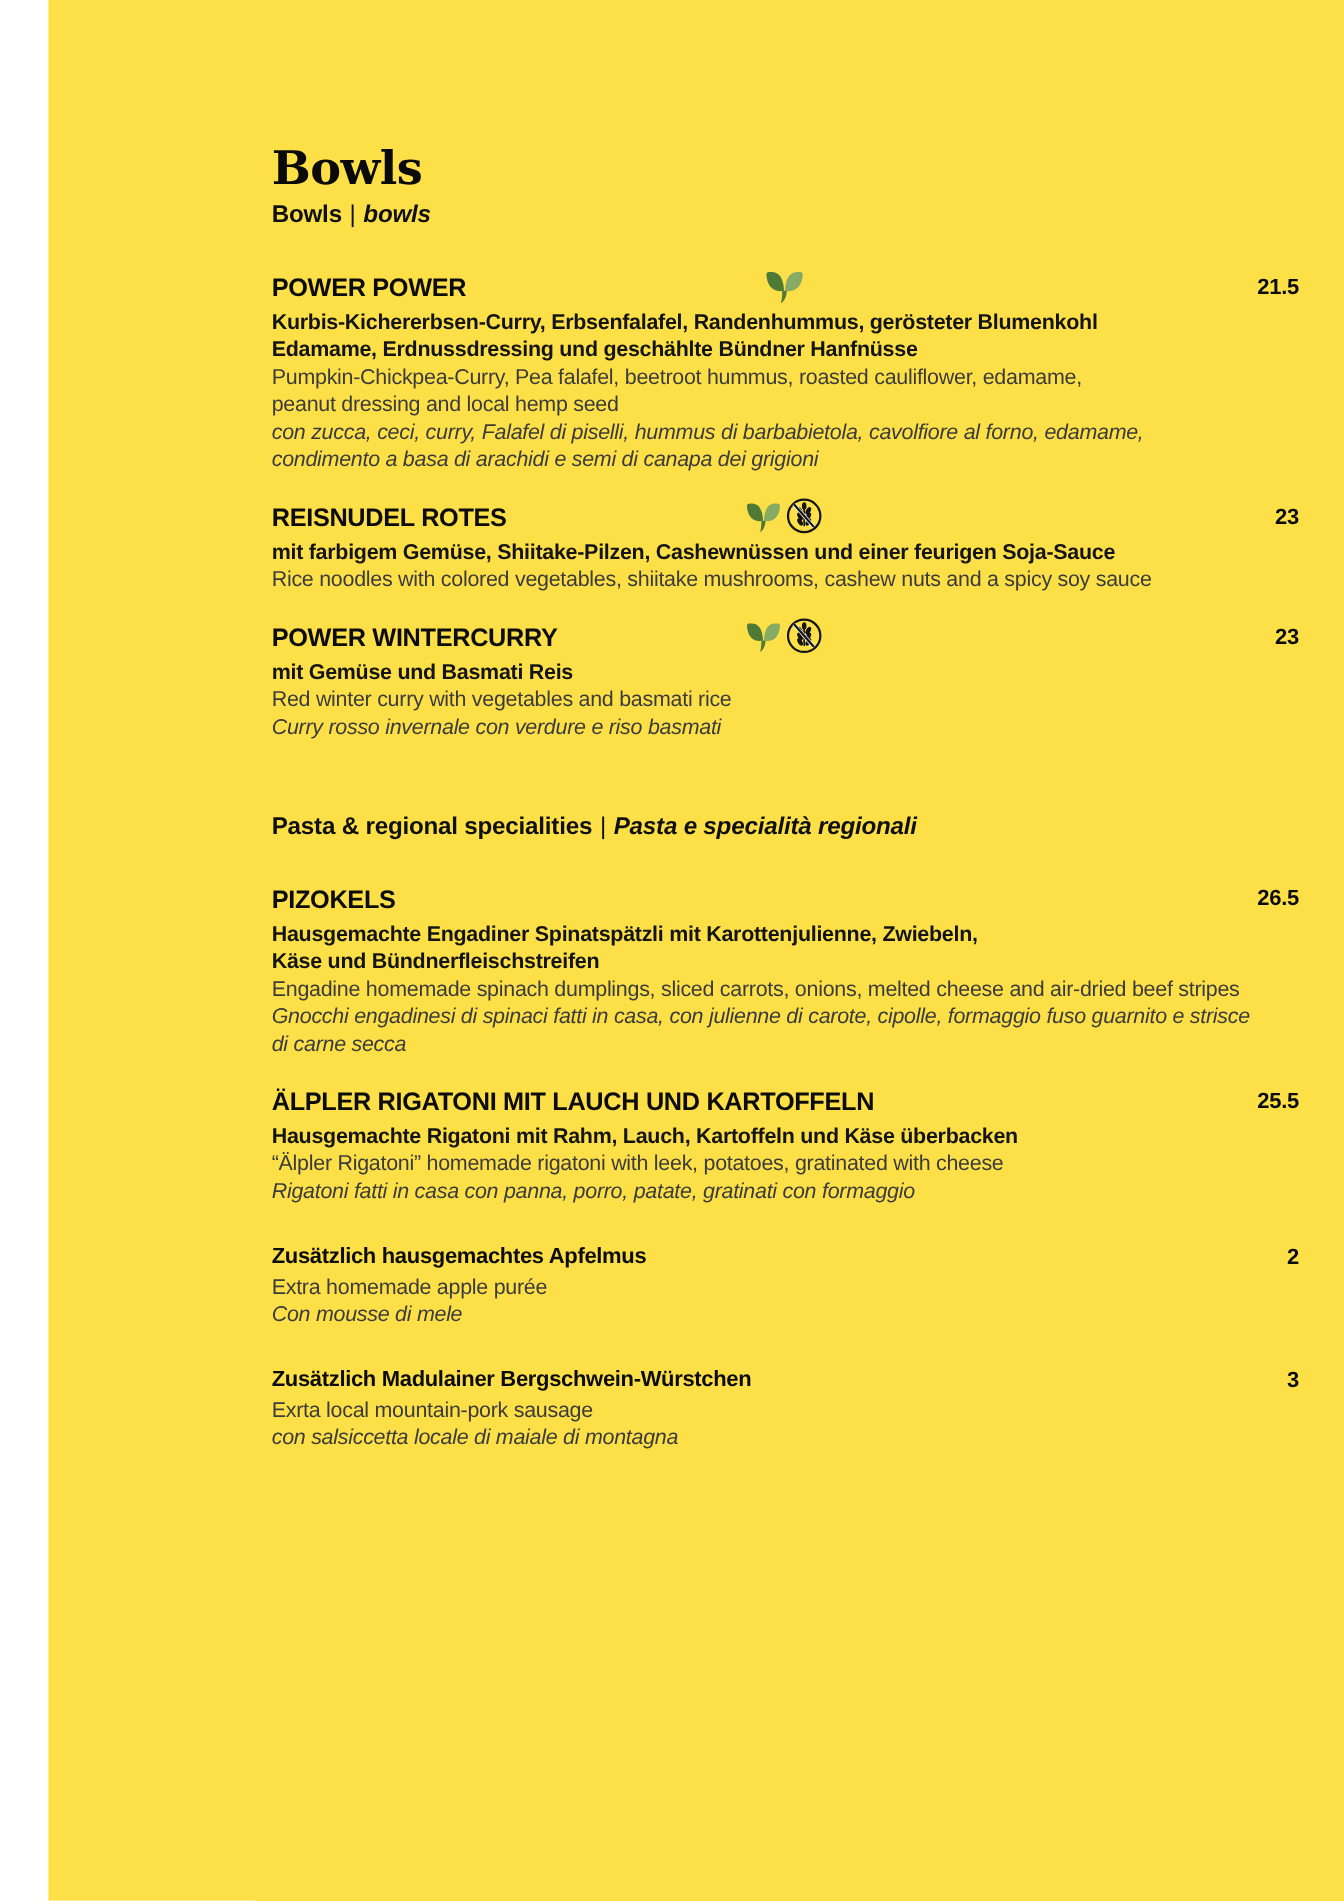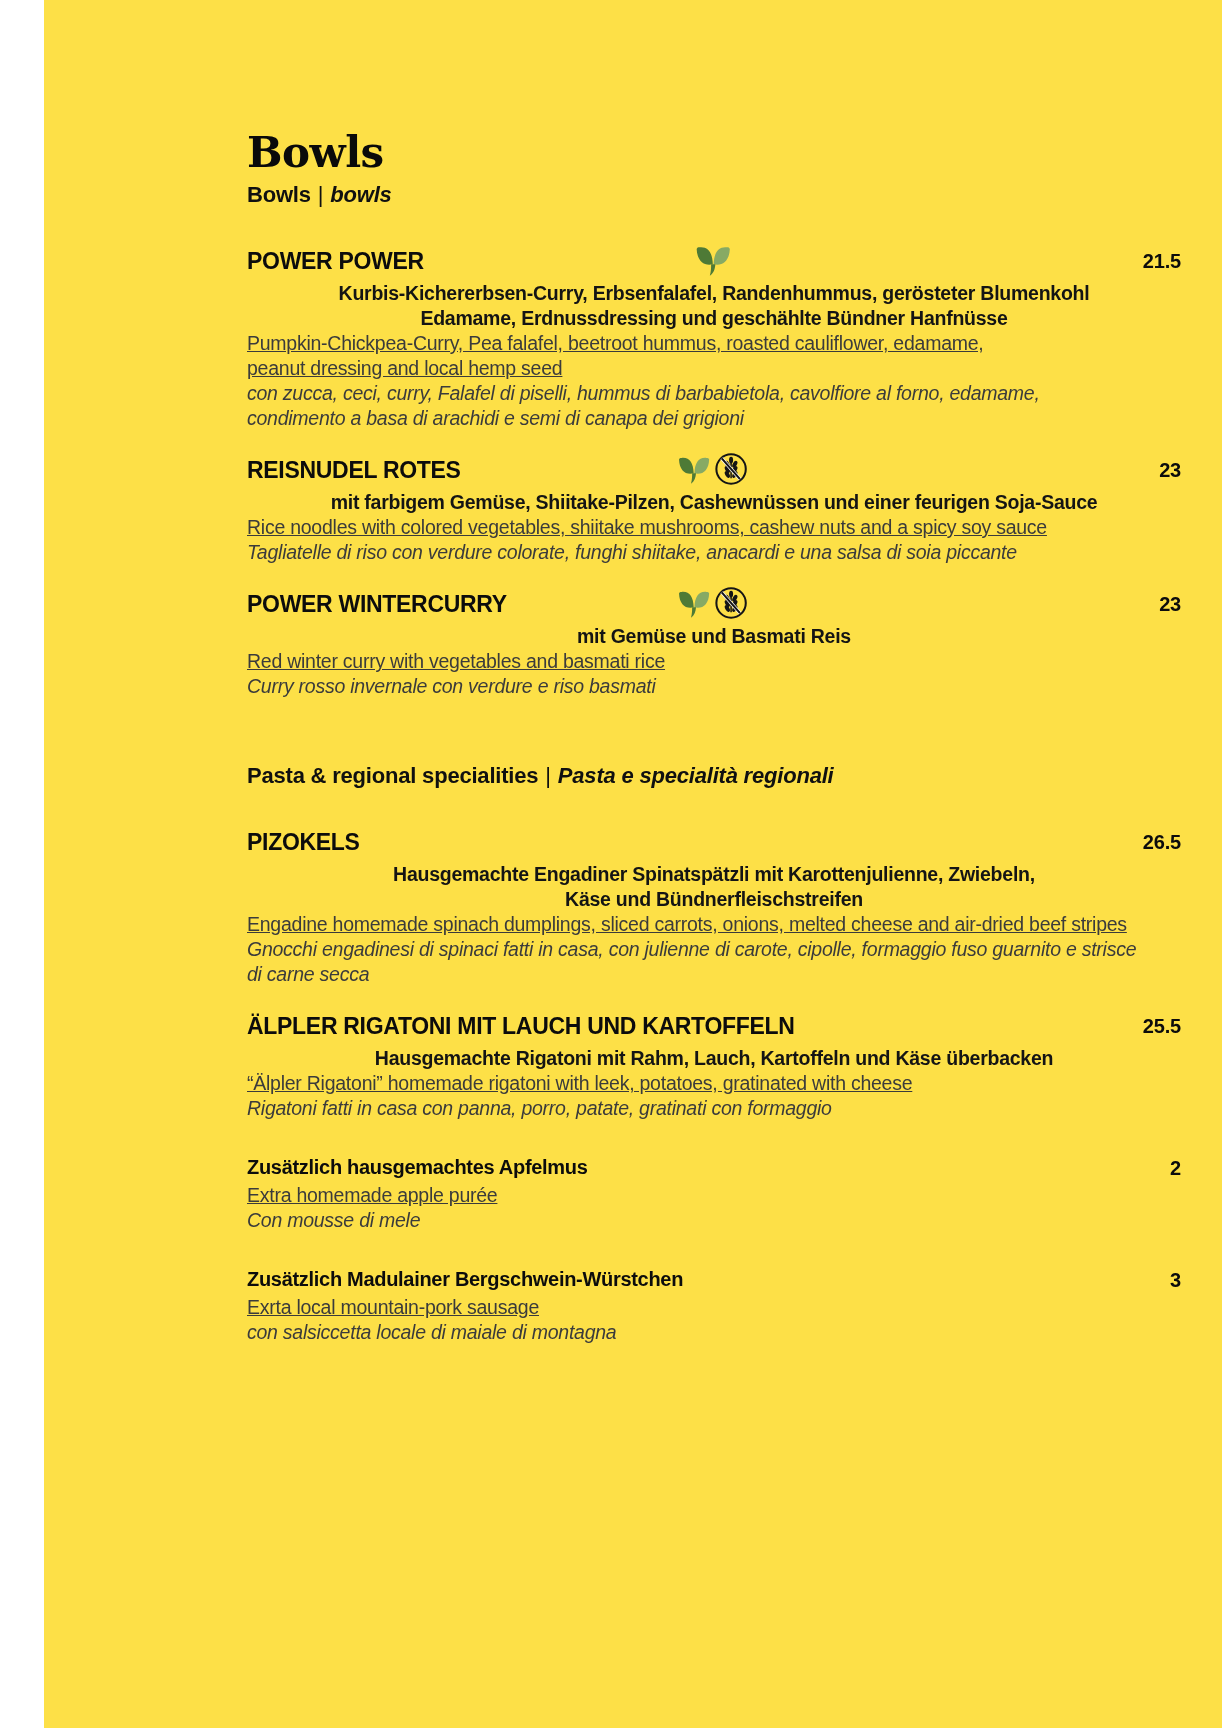--- a/index.html
+++ b/index.html
@@ -62,22 +62,22 @@
     color:#0c0c0c;
     letter-spacing:-0.2px;
   }
   .desc-de, .desc-en, .desc-it {
     margin:0;
     font-size:19.5px;
     line-height:25px;
     letter-spacing:-0.25px;
     white-space:pre-line;
   }
-  .desc-de { font-weight:700; color:#141414;text-align:center; }
-  .desc-en { font-weight:400; color:#3b3b3b;text-decoration:underline; }
+  .desc-de { font-weight:700; color:#141414; }
+  .desc-en { font-weight:400; color:#3b3b3b; }
   .desc-it { font-weight:400; font-style:italic; color:#3b3b3b; }
 
   .page-footer {
     position:absolute;
     left:0; right:0; top:1626px;
     text-align:center;
     font-size:20px;
     color:#1f1f1f;
     letter-spacing:-0.2px;
   }
@@ -140,21 +140,20 @@
               <ellipse cx="24.4" cy="26.5" rx="2.4" ry="4.4" fill="#151515" transform="rotate(30 24.4 26.5)"></ellipse>
               <line x1="9" y1="7.5" x2="30.5" y2="32" stroke="#ffffff" stroke-width="4"></line>
               <line x1="9" y1="7.5" x2="30.5" y2="32" stroke="#151515" stroke-width="2.4"></line>
             </svg>
           </span>
         </span>
         <span class="item-price">23</span>
       </div>
       <p class="desc-de">mit farbigem Gemüse, Shiitake-Pilzen, Cashewnüssen und einer feurigen Soja-Sauce</p>
       <p class="desc-en">Rice noodles with colored vegetables, shiitake mushrooms, cashew nuts and a spicy soy sauce</p>
-      <p class="desc-it">Tagliatelle di riso con verdure colorate, funghi shiitake, anacardi e una salsa di soia piccante</p>
     </article>
 
     <article class="item">
       <div class="item-head">
         <h2 class="item-name">POWER WINTERCURRY</h2>
         <span class="item-icons">
           <span>
             <svg width="34" height="31" viewBox="0 0 44 40" aria-hidden="true">
               <path d="M21.5 25 C11 27.5 3 21 2.5 7 C3 5.5 4 5 6 5 C16 4 21 11 21.5 25 Z" fill="#4e7a36"></path>
               <path d="M22.5 25 C33 27.5 41 21 41.5 7 C41 5.5 40 5 38 5 C28 4 23 11 22.5 25 Z" fill="#87aa64"></path>

